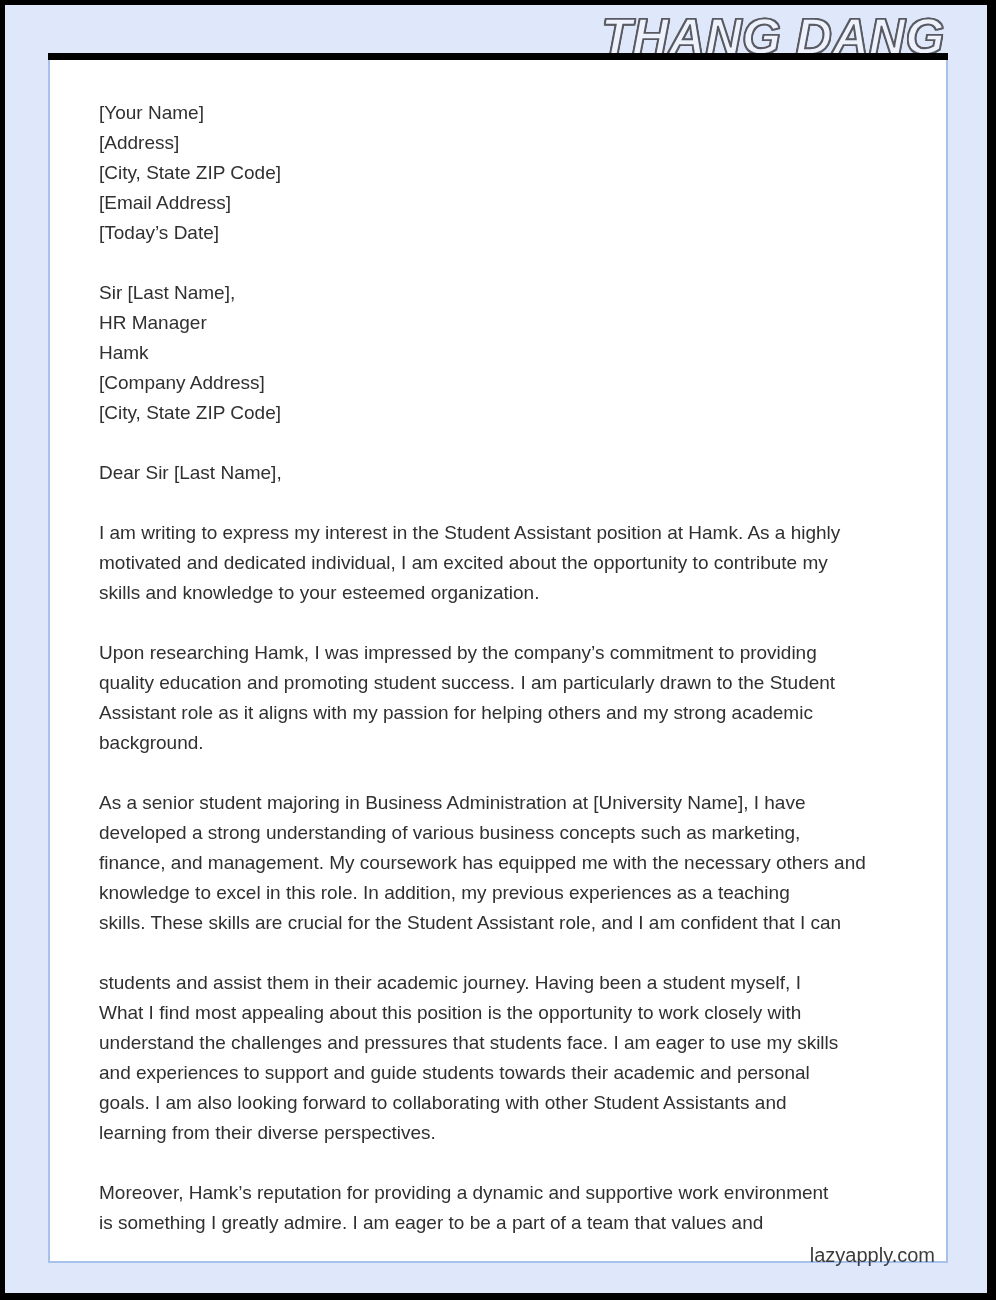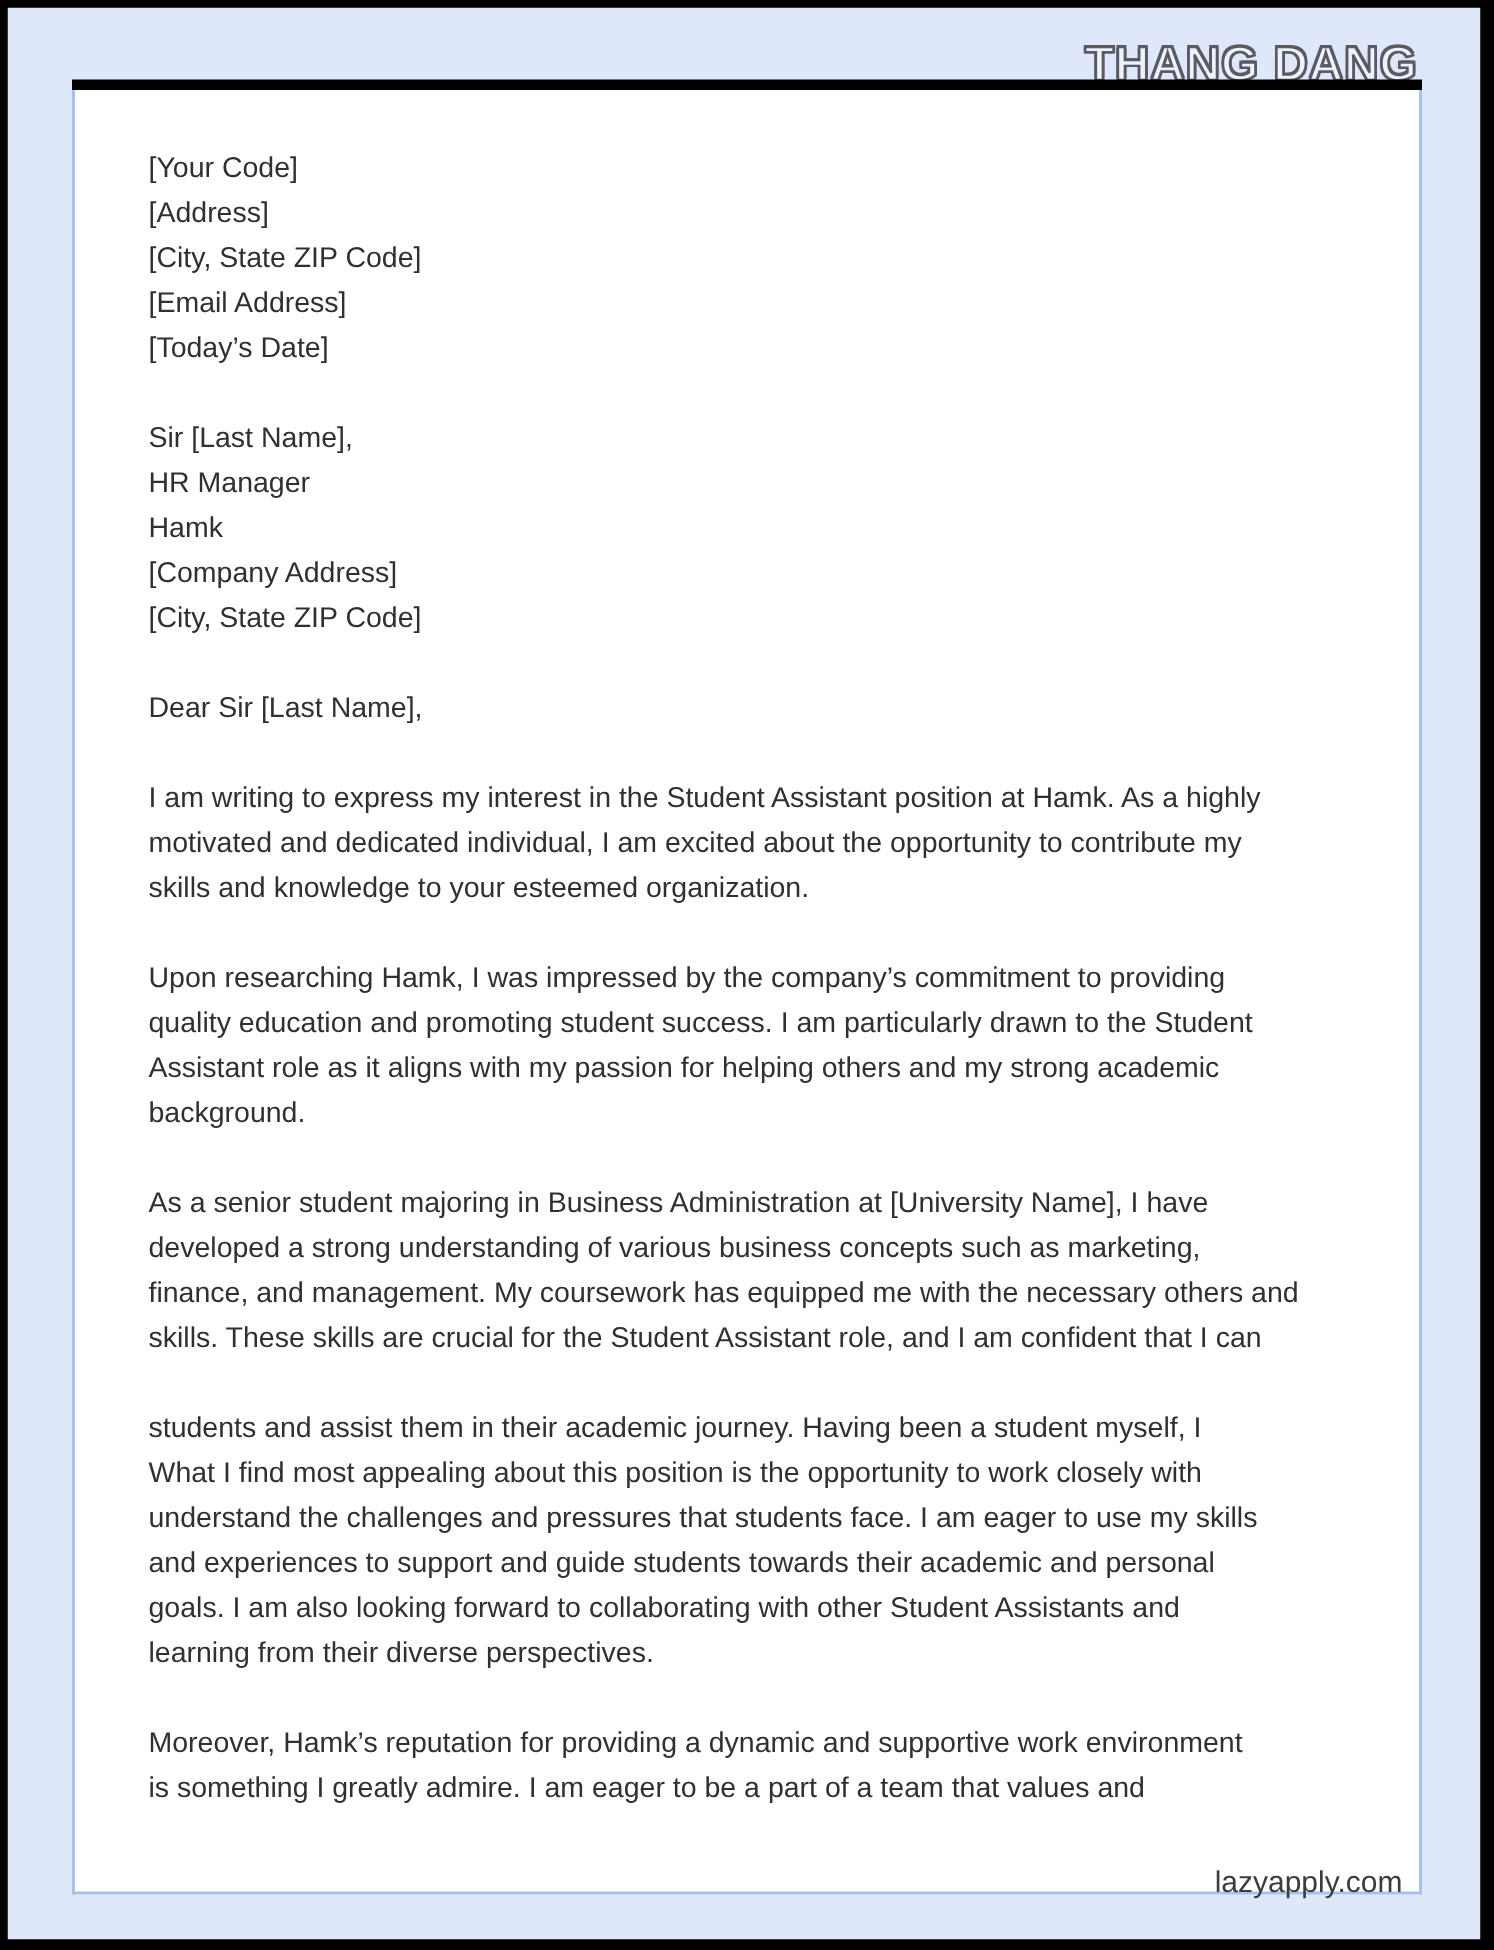--- a/index.html
+++ b/index.html
@@ -15,34 +15,35 @@
   
   .bg {
     position: absolute;
     left: 5px; top: 5px; right: 9px; bottom: 7px;
     background: #dfe7fb;
     z-index: 0;
   }
   
   .brand {
     position: absolute;
-    top: 24px;
+    top: 8px;
     right: 51px;
-    font-size: 32px;
+    font-size: 50px;
     font-weight: bold;
     letter-spacing: 0.5px;
     color: #edf2fd;
     -webkit-text-stroke: 1.6px #5a5a62;
     text-shadow:
       -1px -1px 0 #5a5a62,
        1px -1px 0 #5a5a62,
       -1px  1px 0 #5a5a62,
        1px  1px 0 #5a5a62;
     z-index: 2;
     white-space: nowrap;
+    font-style: italic;
   }
   
   .topbar {
     position: absolute;
     left: 48px; top: 53px;
     width: 900px; height: 7px;
     background: #000;
     z-index: 3;
   }
   
@@ -94,21 +95,21 @@
   <div class="bg"></div>
 
   <div class="brand">THANG DANG</div>
 
   <div class="topbar"></div>
 
   <div class="page">
     <div class="letter">
 
       <div class="block">
-          <div>[Your Code]</div>
+          <div>[Your Name]</div>
           <div>[Address]</div>
           <div>[City, State ZIP Code]</div>
           <div>[Email Address]</div>
           <div>[Today’s Date]</div>
         </div>
 
       <div class="block">
           <div>Sir [Last Name],</div>
           <div>HR Manager</div>
           <div>Hamk</div>
@@ -128,20 +129,21 @@
           <div>Upon researching Hamk, I was impressed by the company’s commitment to providing</div>
           <div>quality education and promoting student success. I am particularly drawn to the Student</div>
           <div>Assistant role as it aligns with my passion for helping others and my strong academic</div>
           <div>background.</div>
         </div>
 
       <div class="block">
           <div>As a senior student majoring in Business Administration at [University Name], I have</div>
           <div>developed a strong understanding of various business concepts such as marketing,</div>
           <div>finance, and management. My coursework has equipped me with the necessary others and</div>
+          <div>knowledge to excel in this role. In addition, my previous experiences as a teaching</div>
           <div>skills. These skills are crucial for the Student Assistant role, and I am confident that I can</div>
         </div>
 
       <div class="block">
           <div>students and assist them in their academic journey. Having been a student myself, I</div>
           <div>What I find most appealing about this position is the opportunity to work closely with</div>
           <div>understand the challenges and pressures that students face. I am eager to use my skills</div>
           <div>and experiences to support and guide students towards their academic and personal</div>
           <div>goals. I am also looking forward to collaborating with other Student Assistants and</div>
           <div>learning from their diverse perspectives.</div>

